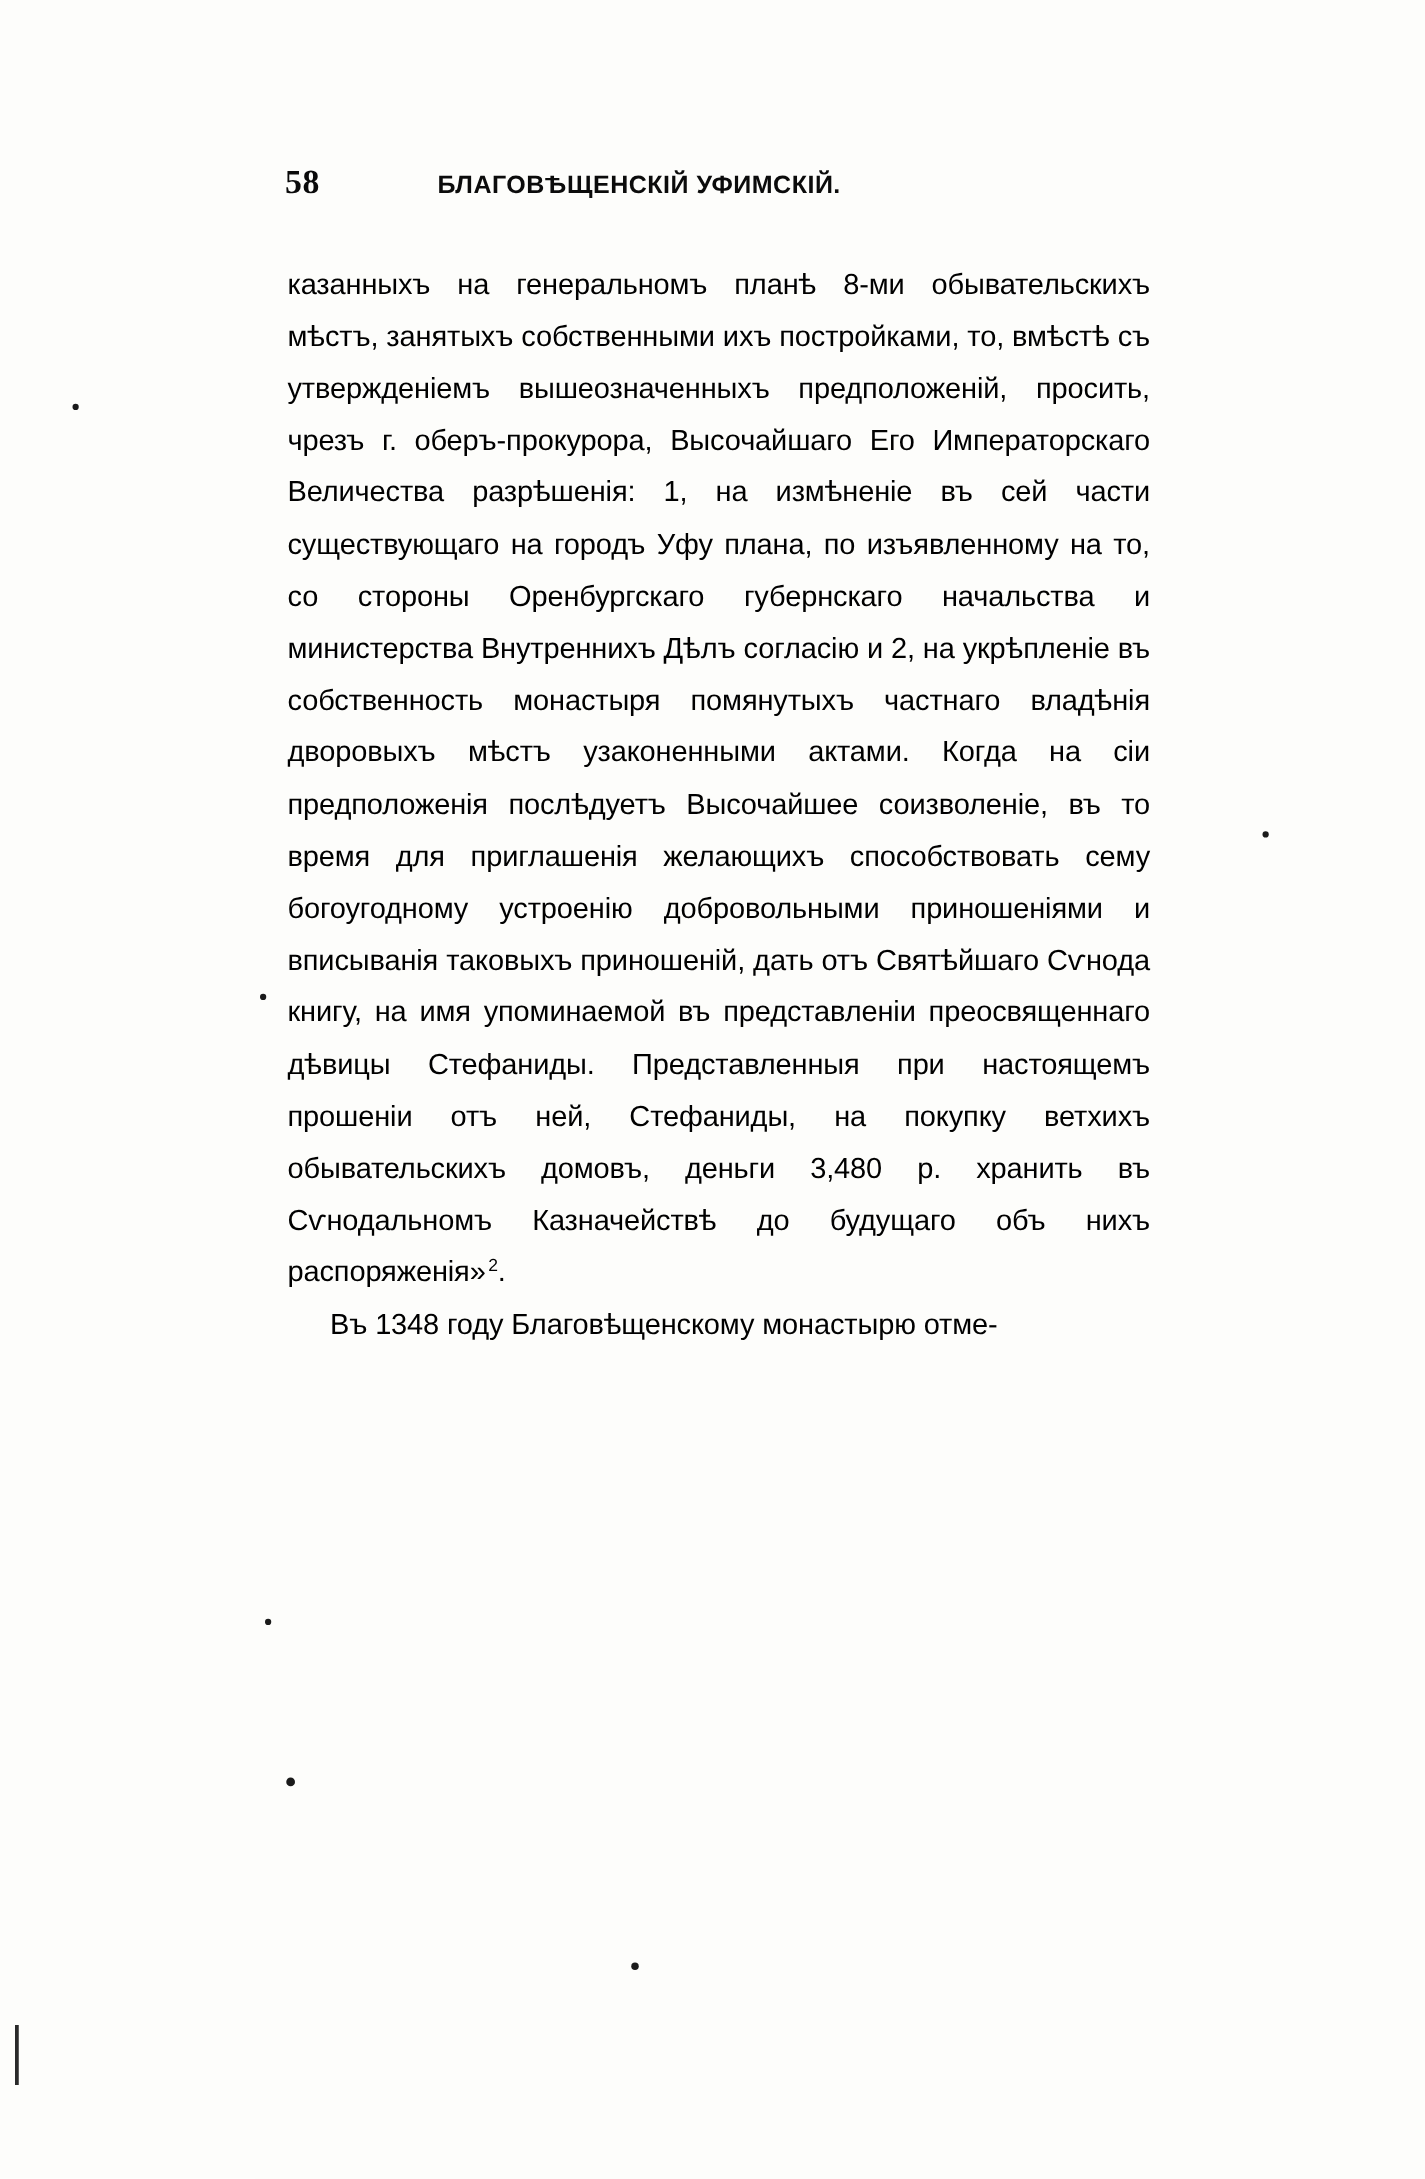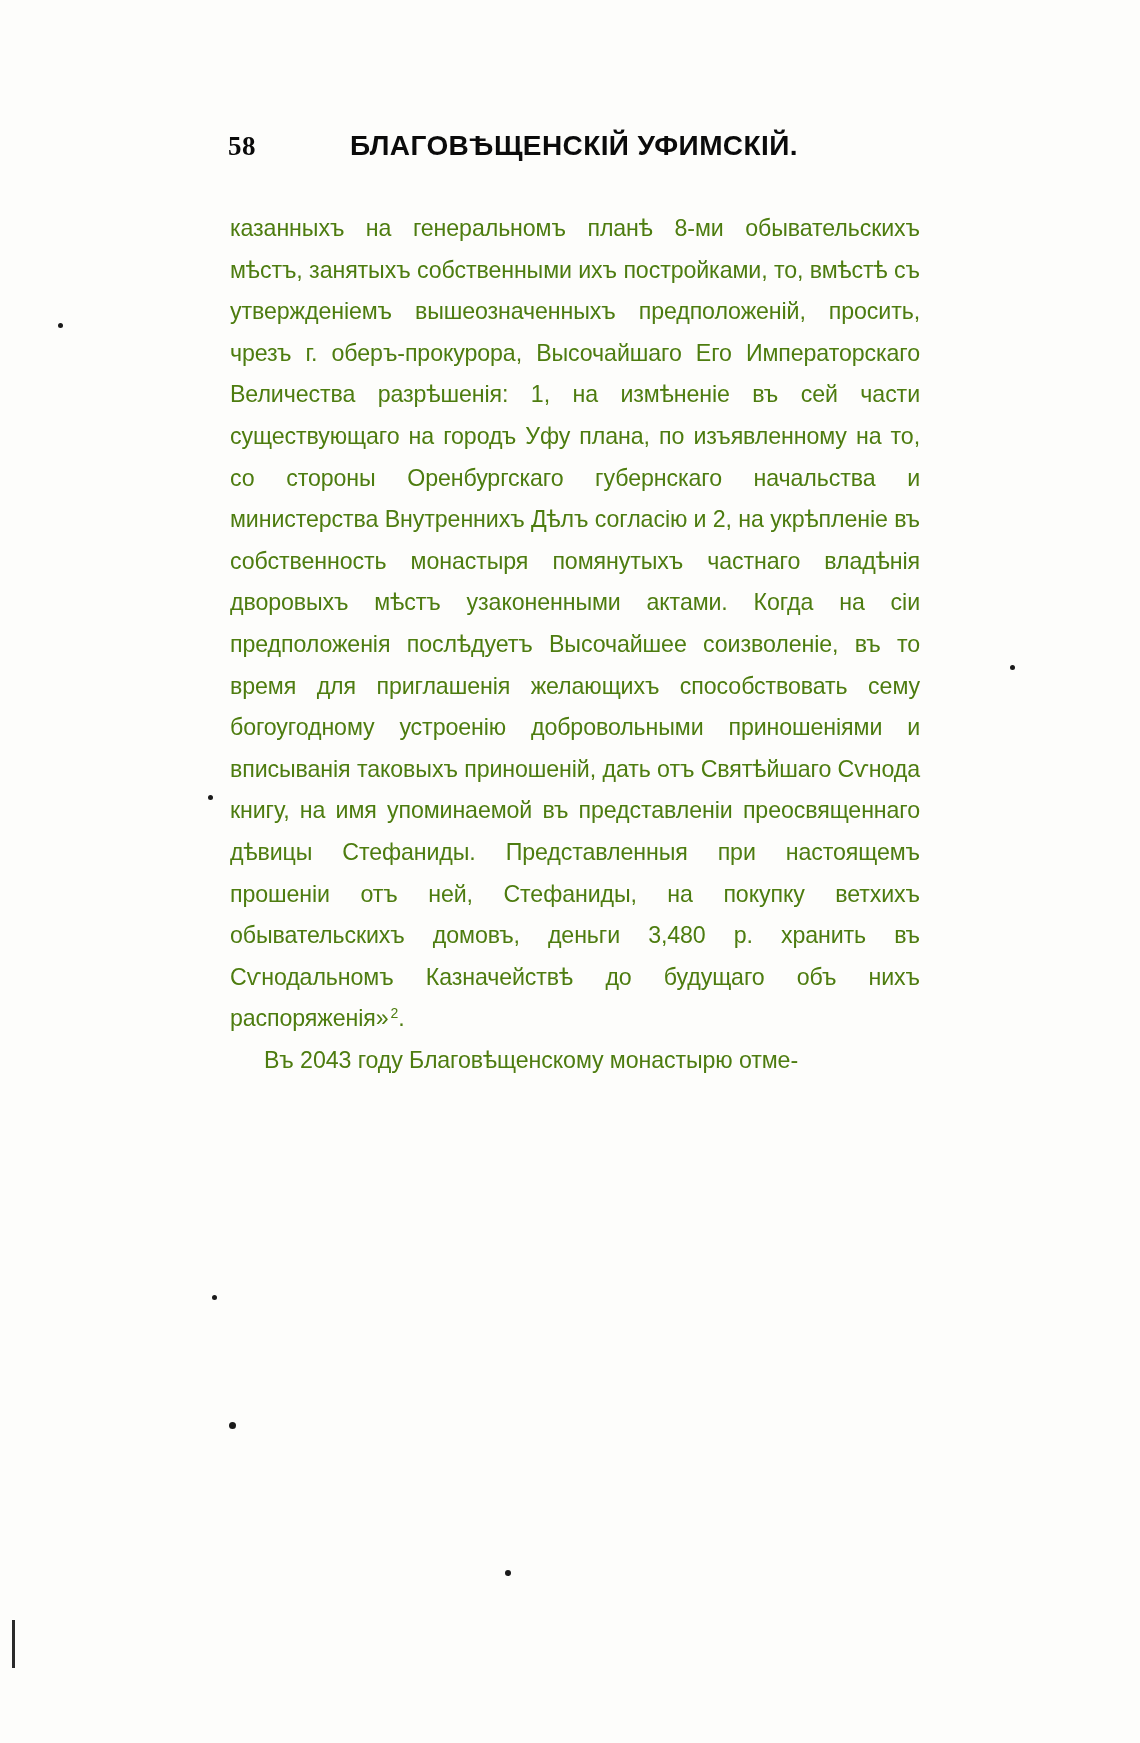--- a/index.html
+++ b/index.html
@@ -33,34 +33,34 @@
     font-weight: 700;
     letter-spacing: 0.5px;
     width: 110px;
     flex: none;
     margin-left: -2px;
   }
   .running-title {
     flex: 1;
     text-align: left;
     font-family: "Liberation Sans", sans-serif;
-    font-size: 28px;
+    font-size: 20px;
     font-weight: 700;
     letter-spacing: 0.4px;
     text-transform: uppercase;
     color: #0b0b0b;
     
     filter: blur(0.25px);
     padding-left: 12px;
   }
   .body-text {
     font-family: "Liberation Sans", sans-serif;
     font-size: 23.2px;
     line-height: 41.6px;
-    color: #4d7c0f;
+    color: #000000;
     text-align: justify;
     text-justify: inter-word;
     letter-spacing: -0.1px;
   }
   .para {
     margin: 0;
     text-indent: 0;
   }
   .para + .para {
     margin-top: 0;
@@ -103,17 +103,17 @@
     <div class="header-row">
       <div class="folio">58</div>
       <div class="running-title">БЛАГОВѢЩЕНСКІЙ УФИМСКІЙ.</div>
     </div>
 
     <div class="body-text">
 
       <p class="para"><span>казанныхъ на генеральномъ планѣ 8-ми обывательскихъ мѣстъ, занятыхъ собственными ихъ постройками, то, вмѣстѣ съ утвержденіемъ вышеозначенныхъ предположеній, просить, чрезъ г. оберъ-прокурора, Высочайшаго Его Императорскаго Величества разрѣшенія: 1, на измѣненіе въ сей части существующаго на городъ Уфу плана, по изъявленному на то, со стороны Оренбургскаго губернскаго начальства и министерства Внутреннихъ Дѣлъ согласію и 2, на укрѣпленіе въ собственность монастыря помянутыхъ частнаго владѣнія дворовыхъ мѣстъ узаконенными актами. Когда на сіи предположенія послѣдуетъ Высочайшее соизволеніе, въ то время для приглашенія желающихъ способствовать сему богоугодному устроенію добровольными приношеніями и вписыванія таковыхъ приношеній, дать отъ Святѣйшаго Сѵнода книгу, на имя упоминаемой въ представленіи преосвященнаго дѣвицы Стефаниды. Представленныя при настоящемъ прошеніи отъ ней, Стефаниды, на покупку ветхихъ обывательскихъ домовъ, деньги 3,480 р. хранить въ Сѵнодальномъ Казначействѣ до будущаго объ нихъ распоряженія»</span><sup class="note">2</sup>.</p>
 
 
-      <p class="para indent"><span>Въ 2043 году Благовѣщенскому монастырю отме-</span></p>
+      <p class="para indent"><span>Въ 1348 году Благовѣщенскому монастырю отме-</span></p>
 
     </div>
   </div>
 </div>
 
 </body></html>

